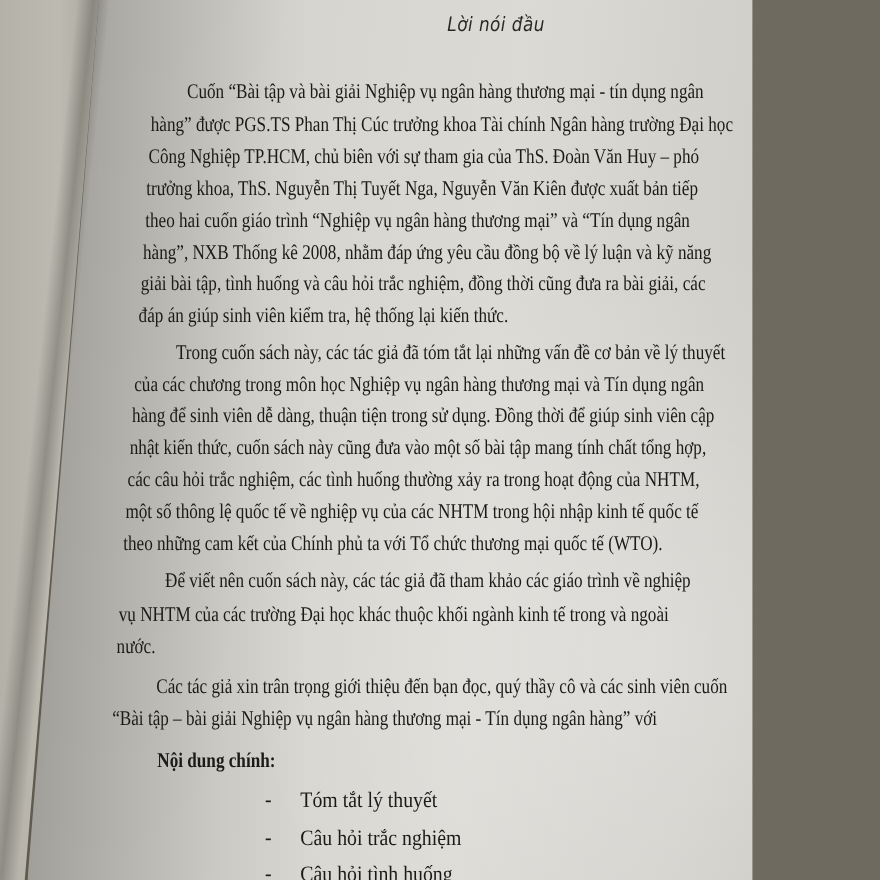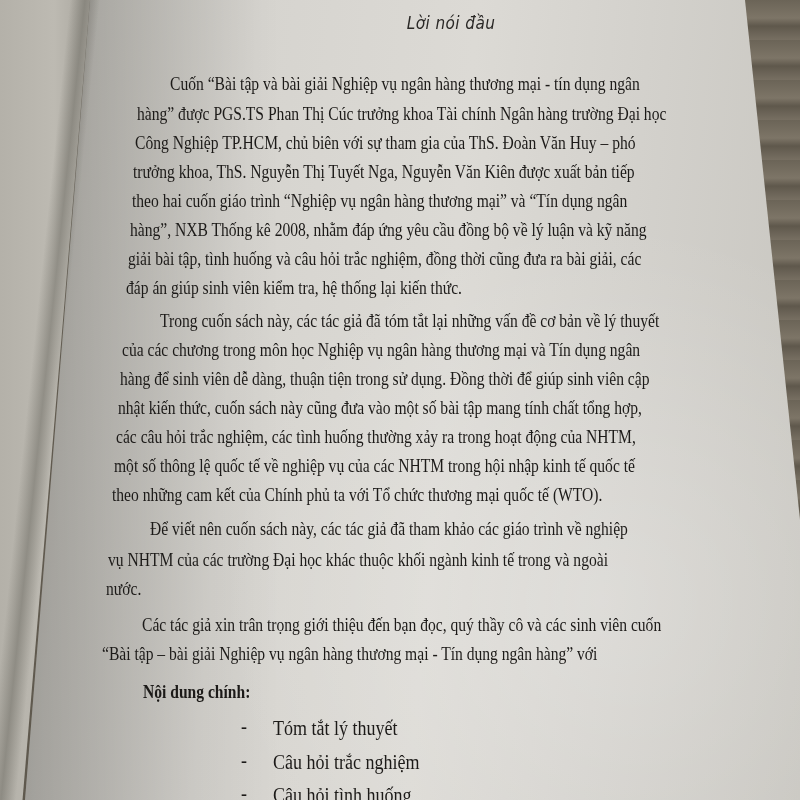--- a/index.html
+++ b/index.html
@@ -4,21 +4,21 @@
   <style>
     * { margin: 0; padding: 0; box-sizing: border-box; }
     html, body {
       width: 800px;
       height: 800px;
       overflow: hidden;
       background: #6f6a60;
     }
     .scene {
       position: relative;
-      width: 800px;
+      width: 684px;
       height: 800px;
       overflow: hidden;
       background: linear-gradient(90deg, #5d574c 0%, #746d62 40%, #6a6357 100%);
     }
     
     .table-bg {
       position: absolute;
       right: 0;
       top: 0;
       width: 60px;

